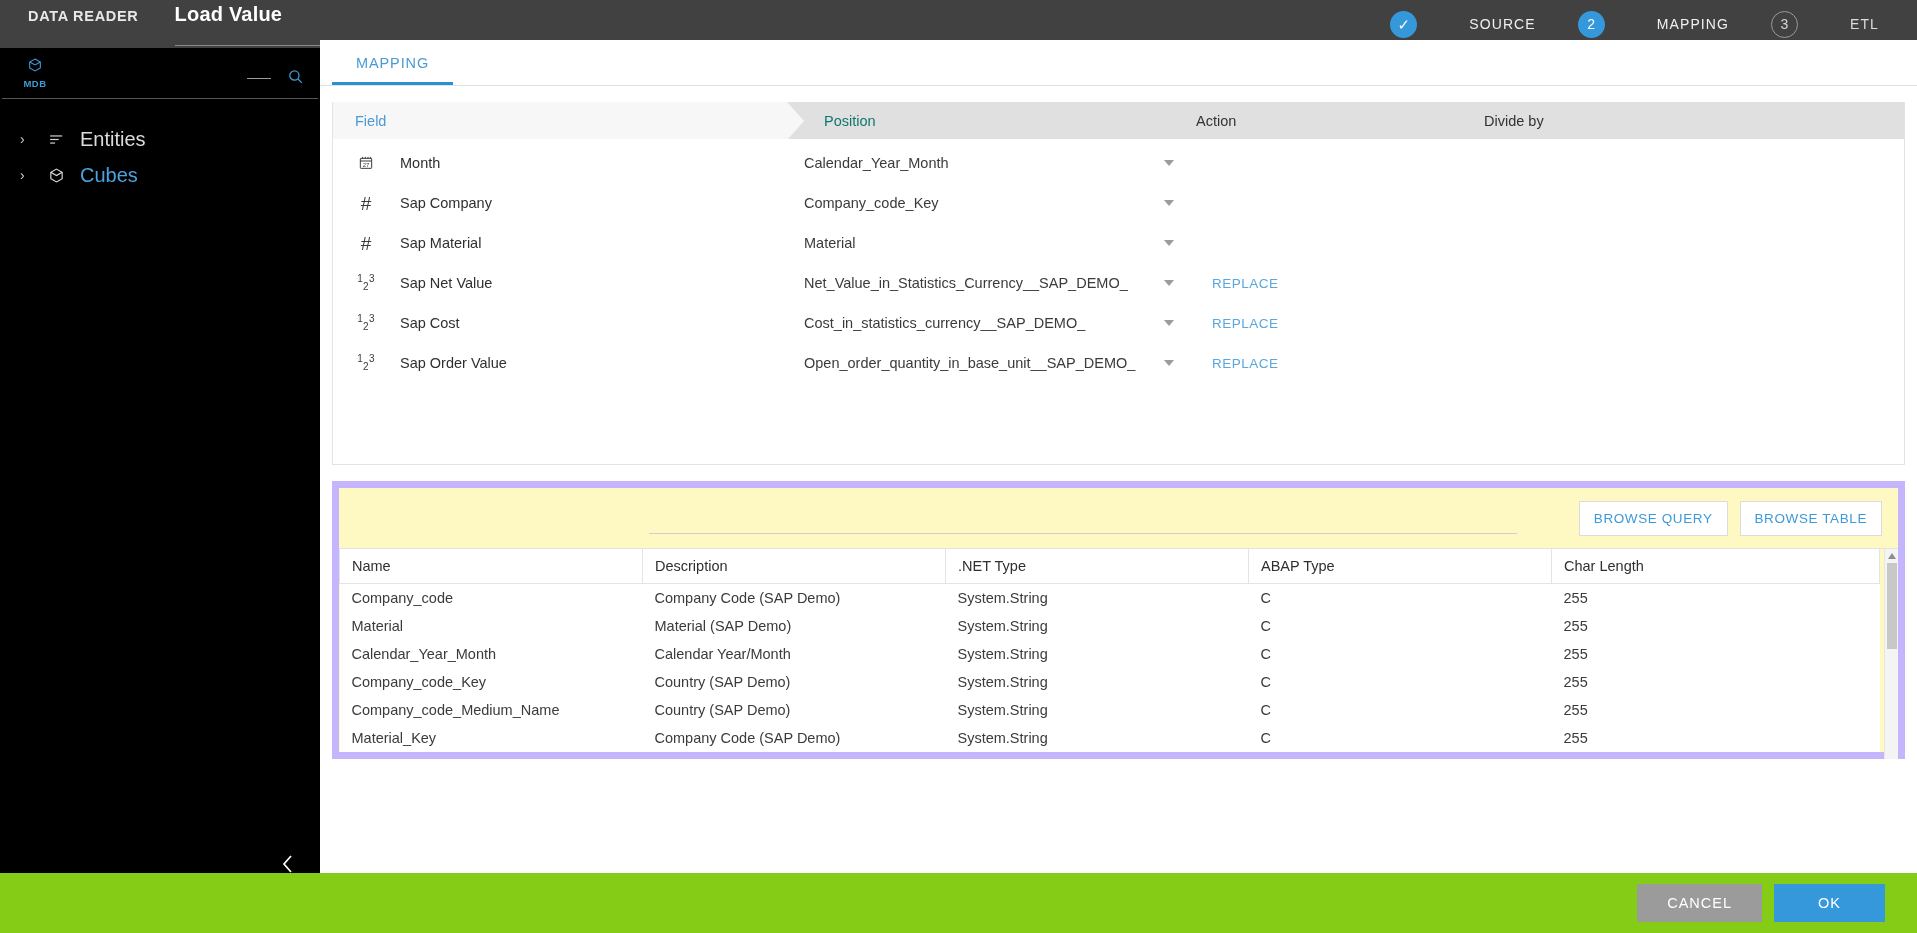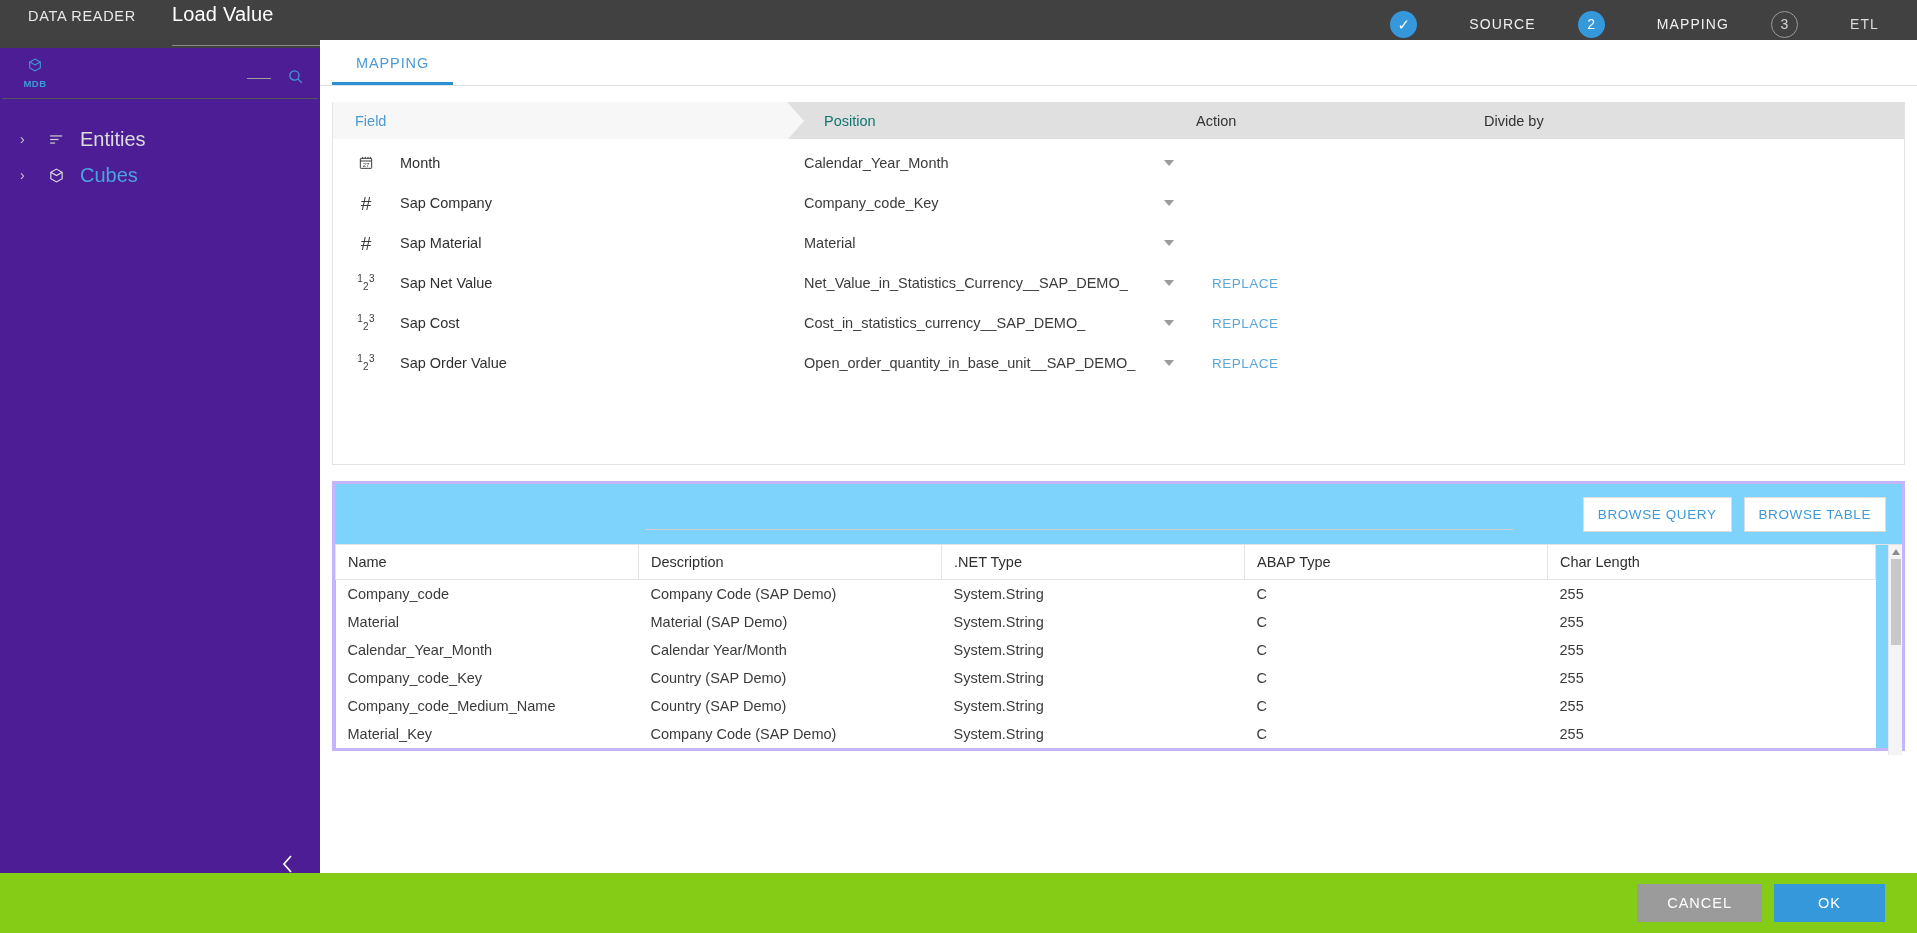--- a/index.html
+++ b/index.html
@@ -9,21 +9,21 @@
     background: #414141;
     overflow: hidden;
   }
   .app { position: relative; width: 1917px; height: 933px; background: #414141; }
 
   
   .topbar {
     position: absolute; top: 0; left: 0; width: 1917px; height: 48px;
     background: #414141; display: flex; align-items: center;
   }
-  .topbar-left { display: flex; align-items: baseline; padding-left: 28px; }
+  .topbar-left { display: flex; align-items: baseline; padding-left: 28px; font-weight: bold; }
   .app-name {
     color: #e8e8e8; font-size: 14.5px; letter-spacing: .7px;
   }
   .doc-title-wrap { margin-left: 36px; }
   .doc-title {
     color: #ffffff; font-size: 20px; letter-spacing: .2px;
     padding-bottom: 19px; display: block; min-width: 196px;
     border-bottom: 1px solid #8a8a8a;
   }
   .steps {
@@ -38,21 +38,21 @@
   }
   .step-badge.done { background: #3498db; color: #fff; font-size: 15px; }
   .step-badge.active { background: #3498db; color: #fff; }
   .step-badge.idle { background: transparent; color: #d6d6d6; border: 1.4px solid #9a9a9a; }
   .step-label { color: #f0f0f0; font-size: 14px; letter-spacing: 1.1px; margin-left: 40px; }
   .step.idle .step-label { color: #dcdcdc; }
 
   
   .sidebar {
     position: absolute; top: 48px; left: 0; width: 320px; height: 885px;
-    background: #4c1d95;
+    background: #000000;
   }
   .sidebar-head {
     height: 50px; display: flex; align-items: center;
     padding: 0 22px 0 12px; position: relative;
   }
   .mdb-logo { display: flex; flex-direction: column; align-items: center; width: 46px; }
   .mdb-glyph { color: #3e9bd6; }
   .mdb-text { color: #3e9bd6; font-size: 9.5px; font-weight: bold; letter-spacing: .5px; margin-top: 1px; }
   .head-tools {
     position: absolute; right: 16px; bottom: 9px;
@@ -132,21 +132,21 @@
     position: absolute; right: 22px; width: 0; height: 0;
     border-left: 5.5px solid transparent; border-right: 5.5px solid transparent;
     border-top: 6px solid #9b9b9b; cursor: pointer;
   }
   .mr-action { flex: 0 0 288px; padding-left: 16px; }
   .replace-link { font-size: 13.5px; color: #5aa7de; letter-spacing: .5px; cursor: pointer; }
   .mr-divide { flex: 1; }
 
   
   .preview-card {
-    margin: 16px 12px 0 12px; border: 3px solid #c4b5fd; background: #7dd3fc;
+    margin: 16px 12px 0 12px; border: 7px solid #c4b5fd; background: #fef9c3;
   }
   .preview-toolbar {
     height: 60px; display: flex; align-items: center; justify-content: flex-end;
     padding-right: 16px; gap: 12px; position: relative;
   }
   .toolbar-rule {
     position: absolute; left: 310px; bottom: 14px; width: 868px;
     height: 1px; background: #cfcfcf;
   }
   .browse-btn {

